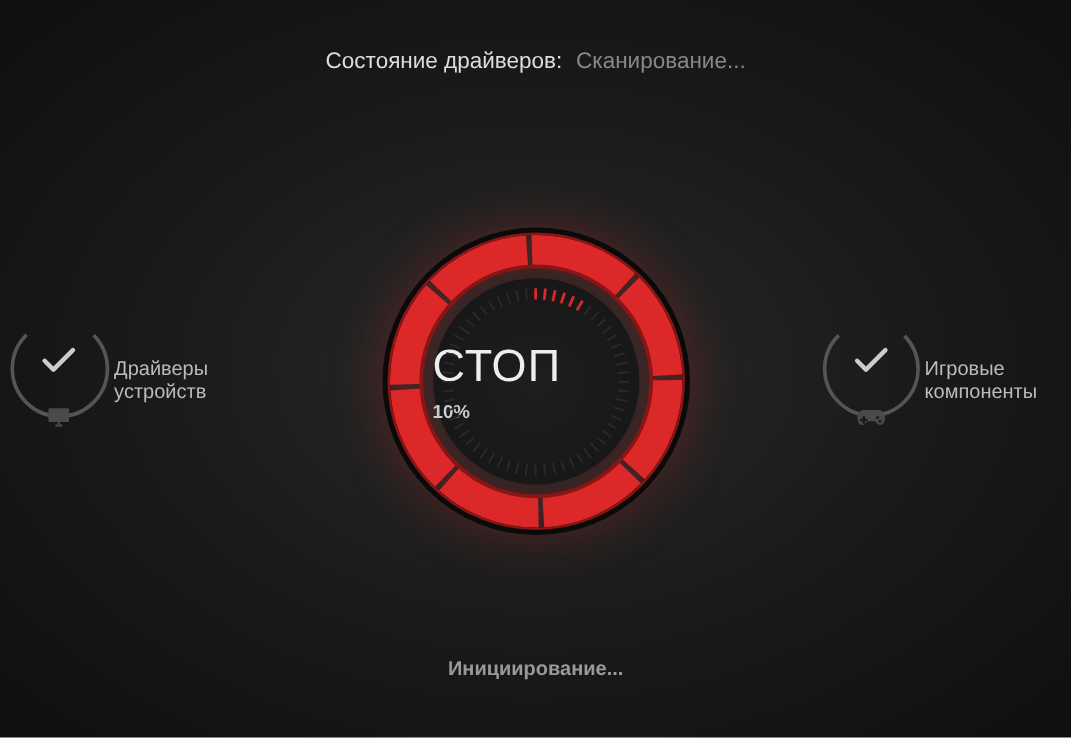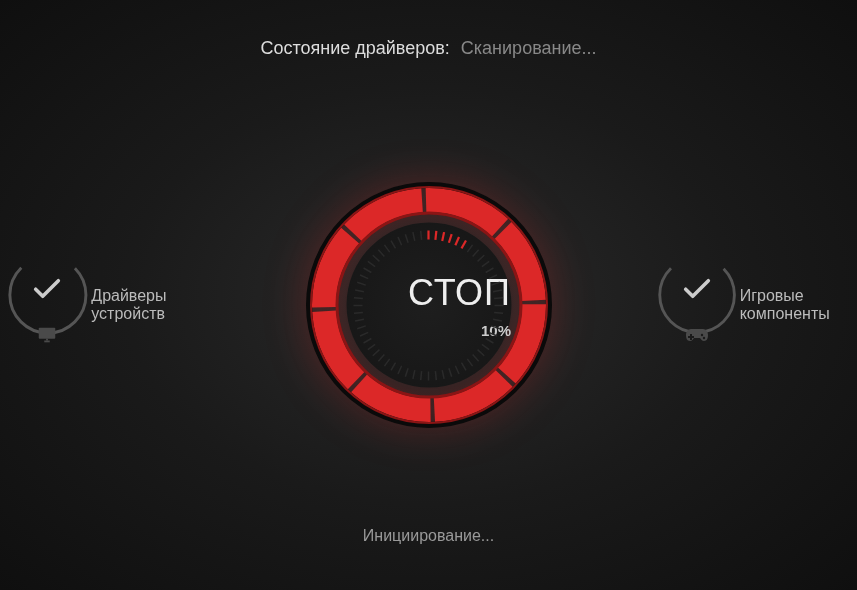--- a/index.html
+++ b/index.html
@@ -104,21 +104,21 @@
       top: 50%;
       left: 50%;
       transform: translate(-50%, -50%);
       width: 165px;
       height: 165px;
       border-radius: 50%;
       background: radial-gradient(circle, #1e1e1e 0%, #151515 100%);
       display: flex;
       flex-direction: column;
       justify-content: center;
-      align-items: flex-end;
+      align-items: flex-start;
     }
     
     .dial-ticks {
       position: absolute;
       top: 50%;
       left: 50%;
       transform: translate(-50%, -50%);
       width: 155px;
       height: 155px;
       pointer-events: none;
@@ -139,21 +139,21 @@
     }
     
     .footer {
       position: absolute;
       bottom: 45px;
       left: 0;
       width: 100%;
       text-align: center;
       color: #999;
       font-size: 16px;
-      font-weight: 400;
+      font-weight: 700;
       margin-top: 12px;
     }
   </style>
 </head>
 <body>
 
 <div class="header">
   <span class="header-label">Состояние драйверов:</span>
   <span class="header-value">Сканирование...</span>
 </div>

